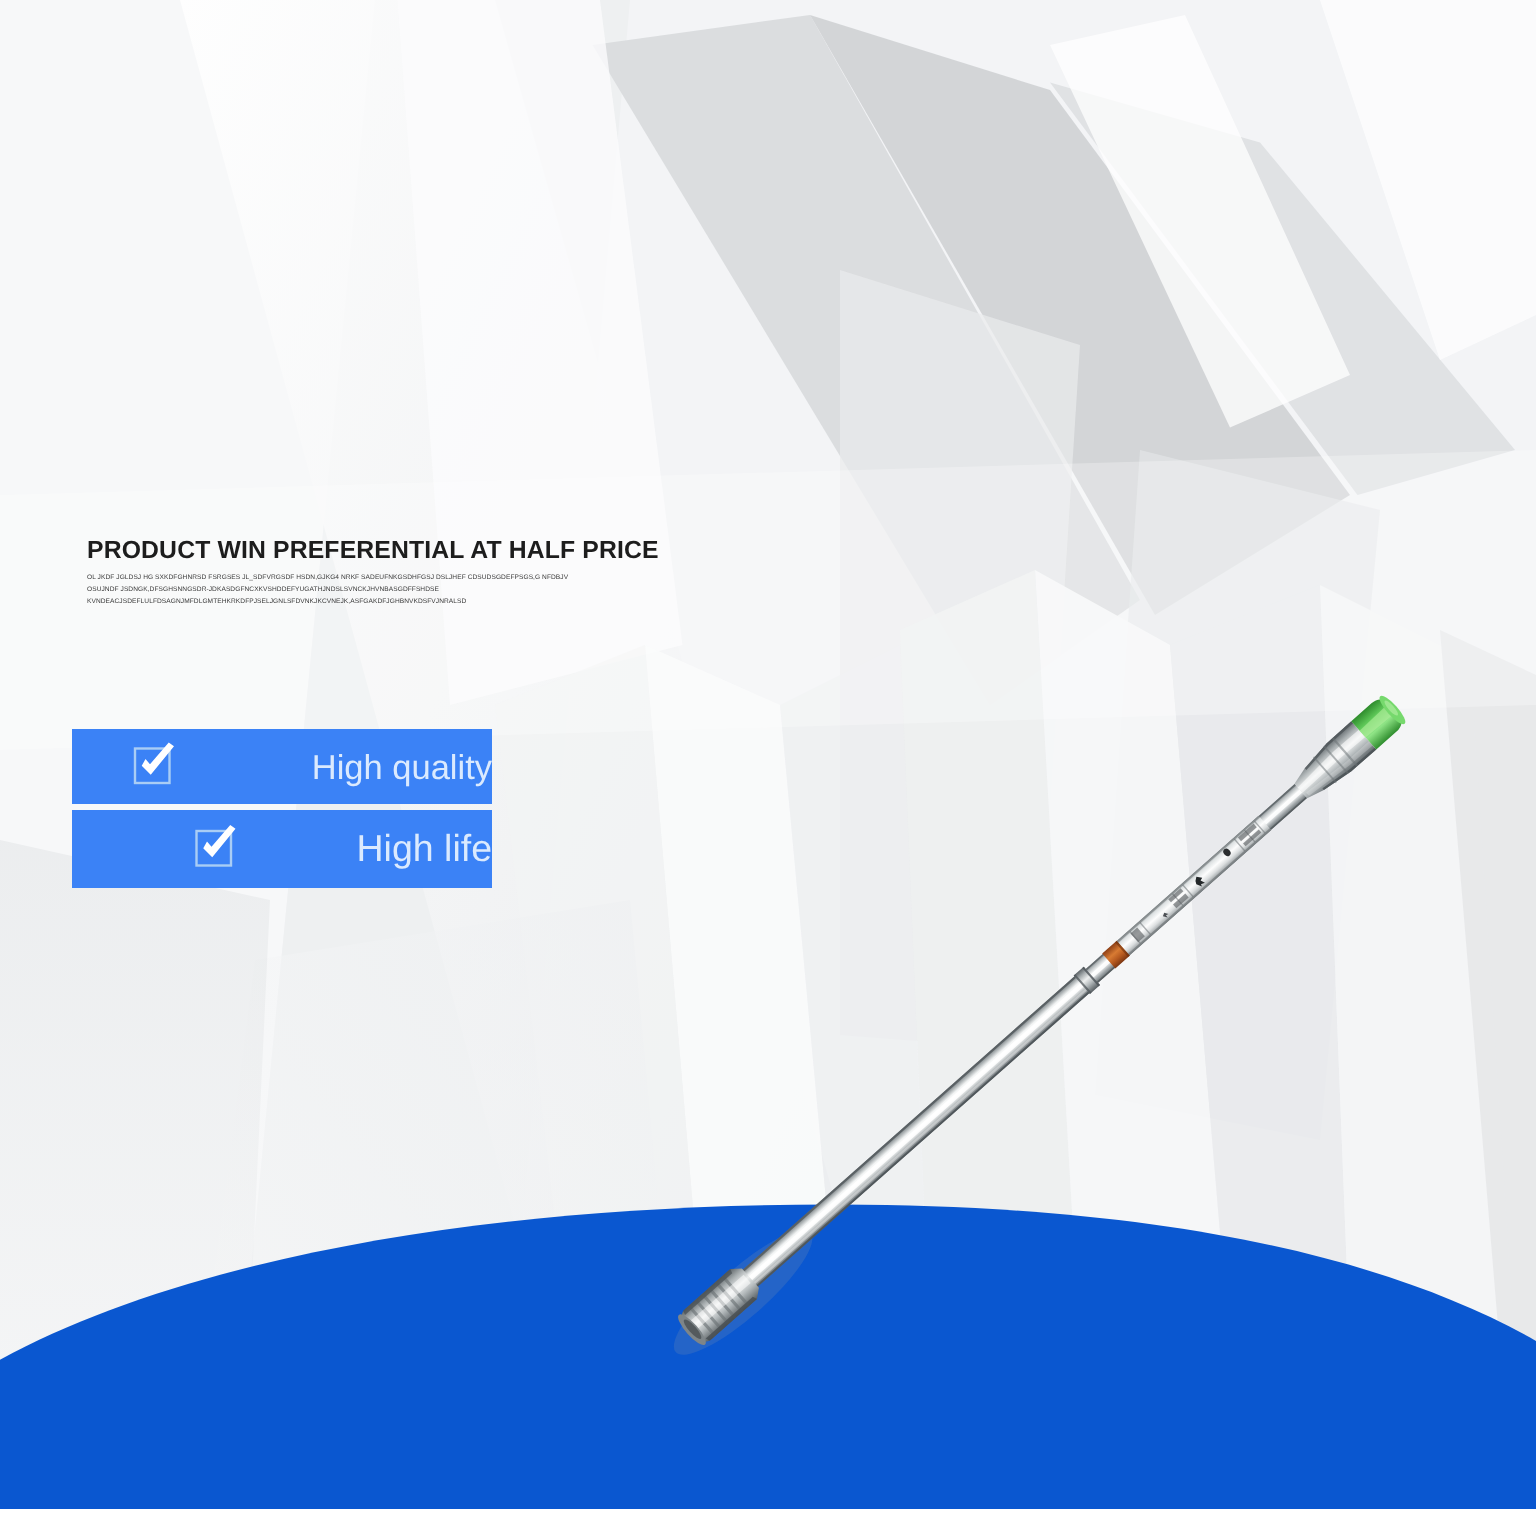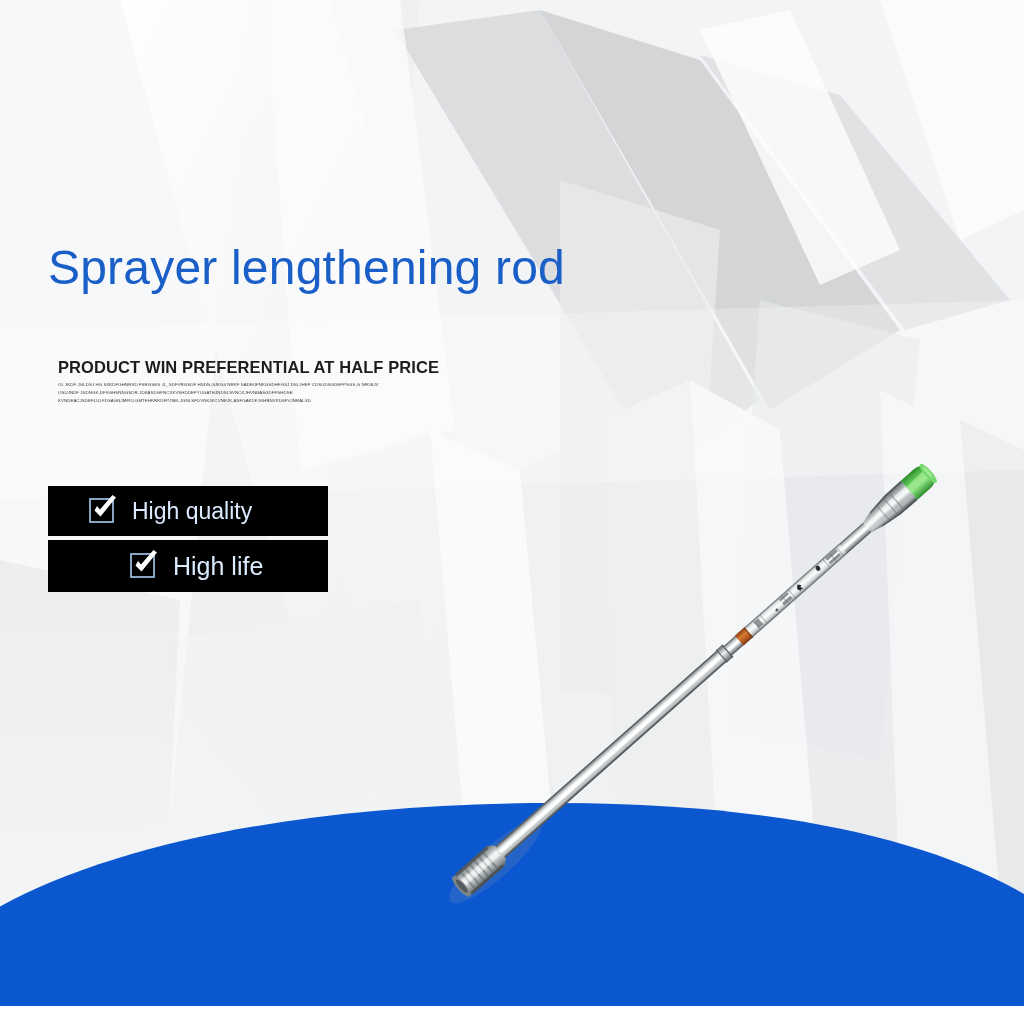--- a/index.html
+++ b/index.html
@@ -41,23 +41,24 @@
     line-height:1.85;
     letter-spacing:.05px;
     color:#3a3a3a;
     word-break:break-all;
   }
   .filler div{white-space:nowrap;overflow:hidden;}
 
   
   .feature{
     position:absolute;
-    background:#000000;
+    background:#3b82f6;
     display:flex;align-items:center;
     box-sizing:border-box;
+    justify-content:space-between;
   }
   #feature-0{left:48px;top:486px;width:280px;height:50px;}
   #feature-1{left:48px;top:540px;width:280px;height:52px;padding-left:41px;}
 
   .chk{
     position:relative;
     width:30px;height:30px;
     margin-left:40px;
     flex:0 0 auto;
   }
@@ -264,21 +265,20 @@
         <rect x="-13.2" y="282" width="26.4" height="2.1"></rect>
       </g>
       <path d="M -4.6,242 L -5.2,291 L 2.0,291 L 2.6,242 Z" fill="#ffffff" opacity="0.5"></path>
       <path d="M -13.4,246 L -13.4,288 L -10.4,289 L -10.4,247 Z" fill="#474e52" opacity="0.7"></path>
       <path d="M 13.4,246 L 13.4,288 L 10.4,289 L 10.4,247 Z" fill="#444b4f" opacity="0.75"></path>
       <ellipse cx="0" cy="292" rx="13.2" ry="4" fill="#7e8588"></ellipse>
       <ellipse cx="0" cy="291.5" rx="8.4" ry="2.4" fill="#3e4447" opacity="0.65"></ellipse>
     </g>
   </svg>
 
-  <div class="headline">Sprayer lengthening rod</div>
 
   <div class="subhead">PRODUCT WIN PREFERENTIAL AT HALF PRICE</div>
 
   <div class="filler">
     <div>OL JKDF JGLDSJ HG SXKDFGHNRSD FSRGSES JL_SDFVRGSDF HSDN,GJKG4 NRKF SADEUFNKGSDHFGSJ DSLJHEF CDSUDSGDEFPSGS,G NFDBJV</div>
     <div>OSUJNDF JSDNGK,DFSGHSNNGSDR-JDKASDGFNCXKVSHDDEFYUGATHJNDSLSVNCKJHVNBASGDFFSHDSE</div>
     <div>KVNDEACJSDEFLULFDSAGNJMFDLGMTEHKRKDFPJSELJGNLSFDVNKJKCVNEJK,ASFGAKDFJGHBNVKDSFVJNRALSD</div>
   </div>
 
   <div class="feature" id="feature-0">

